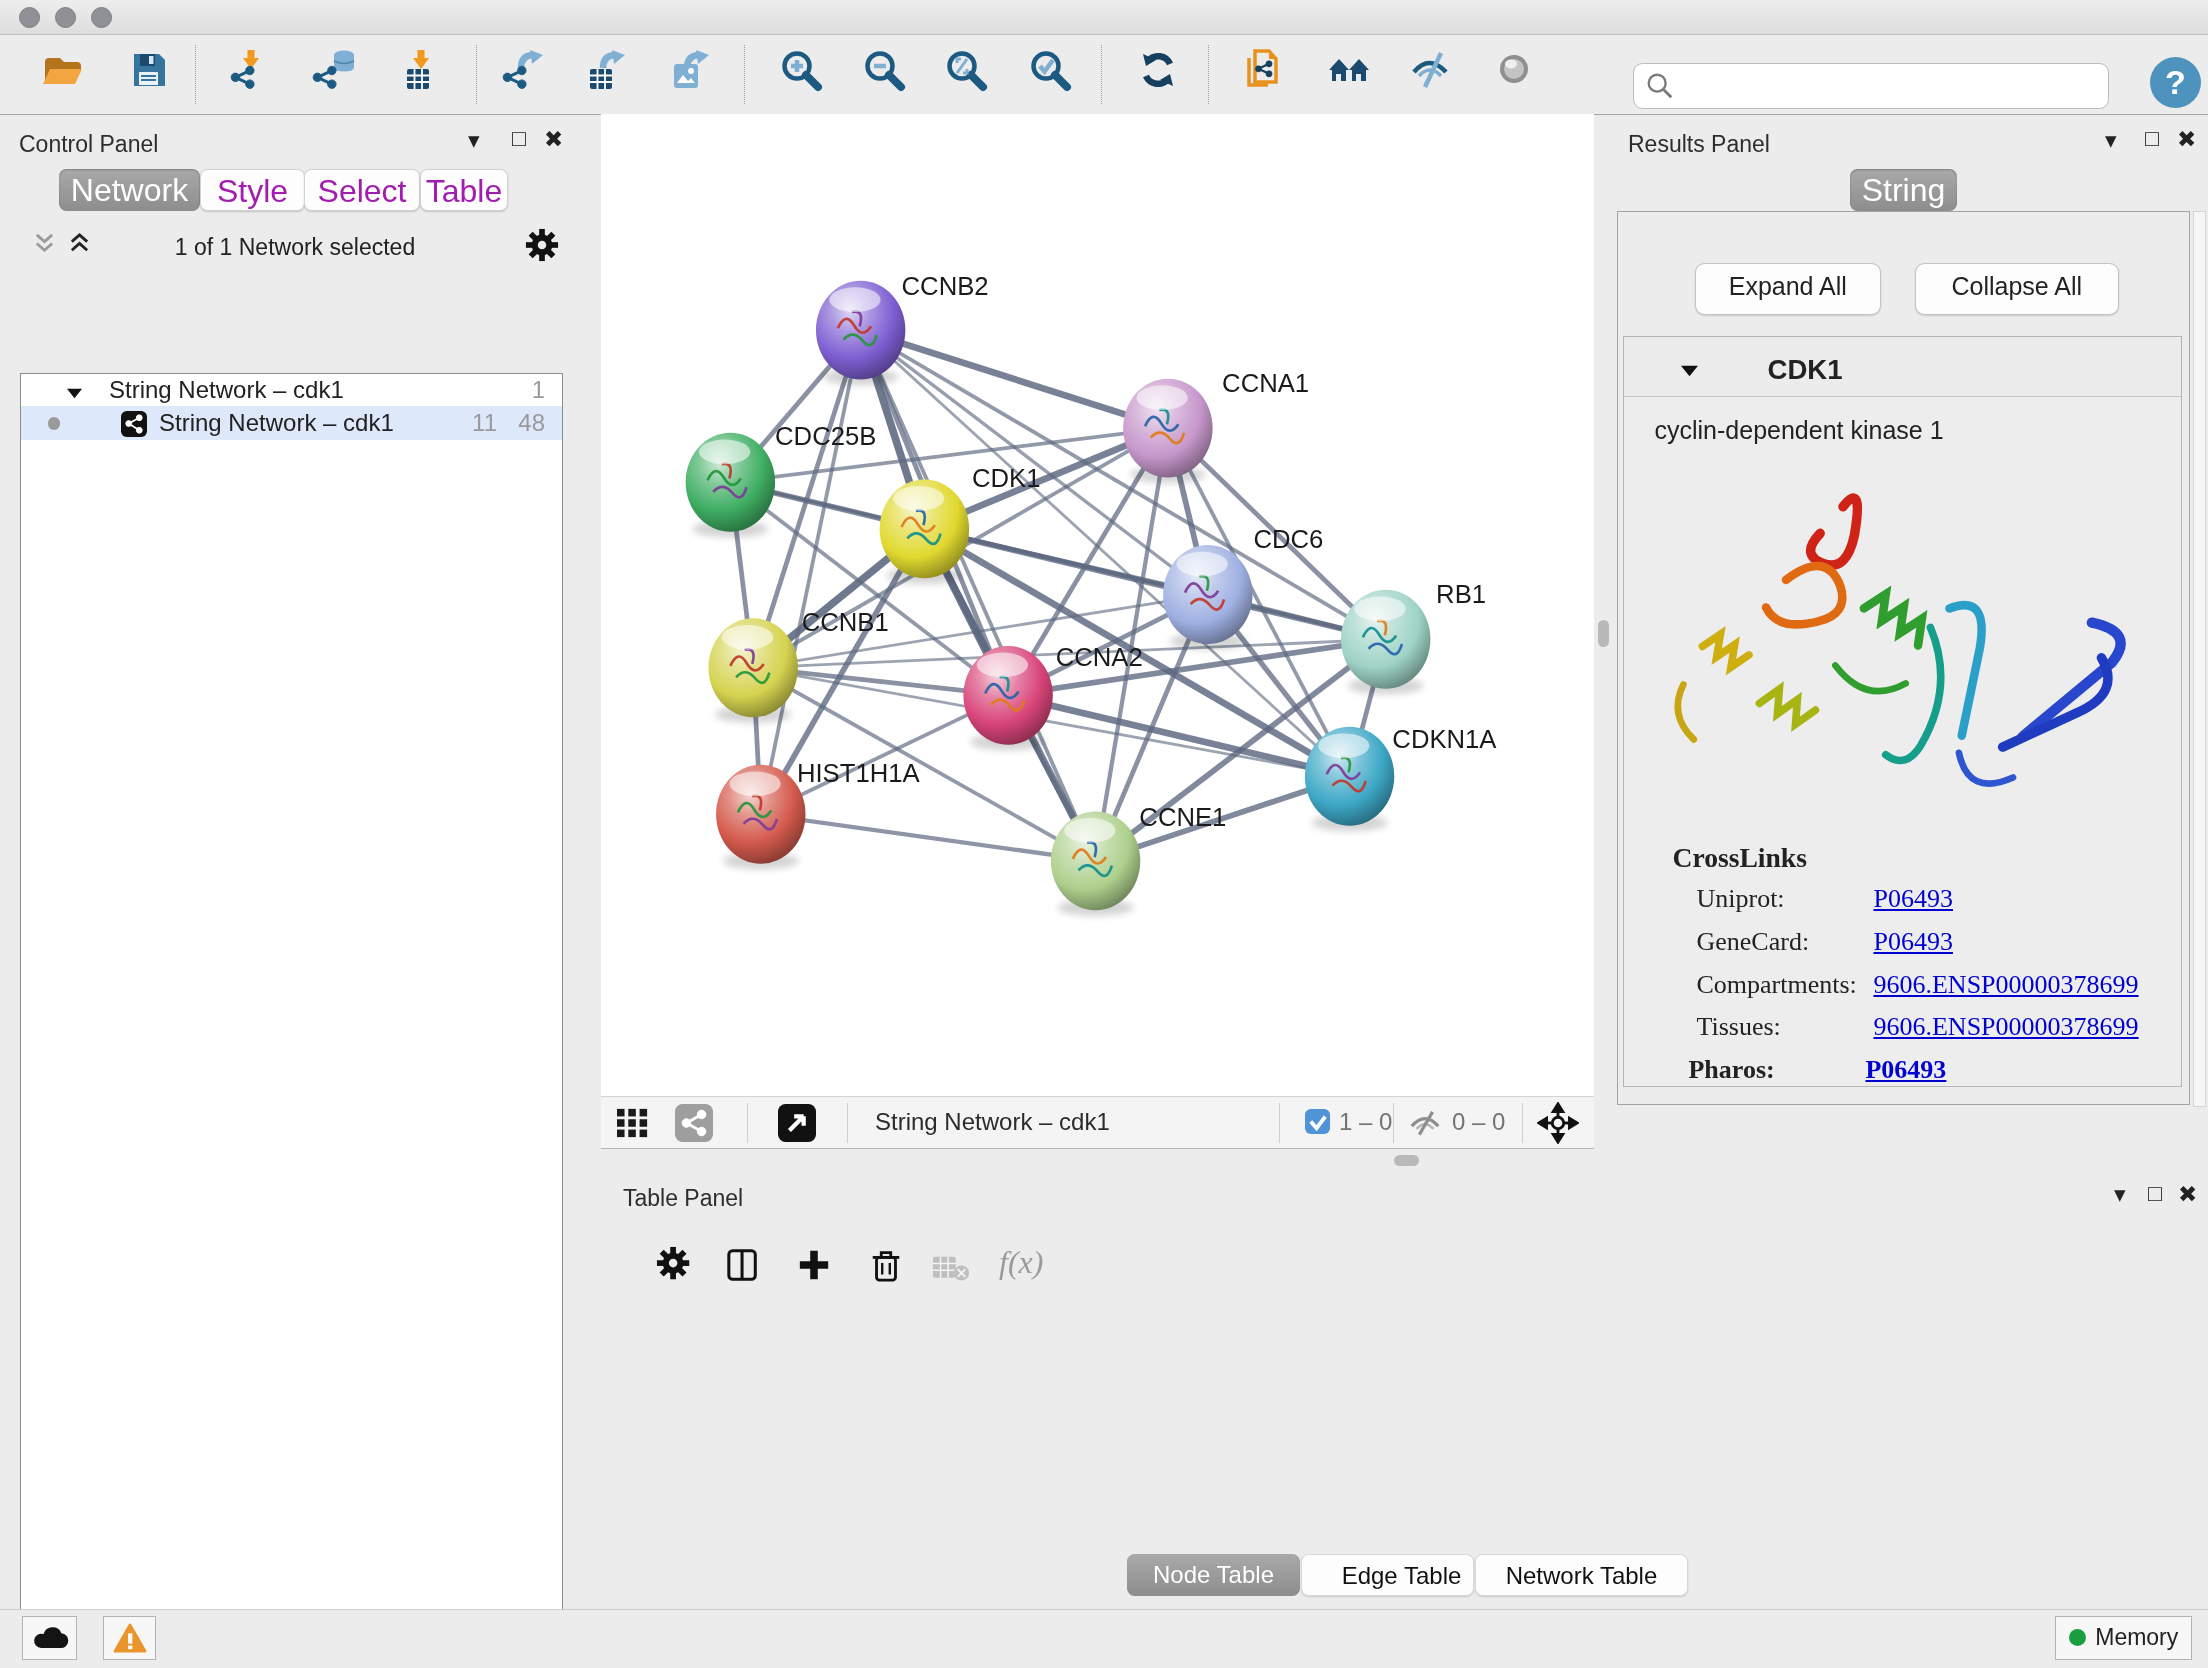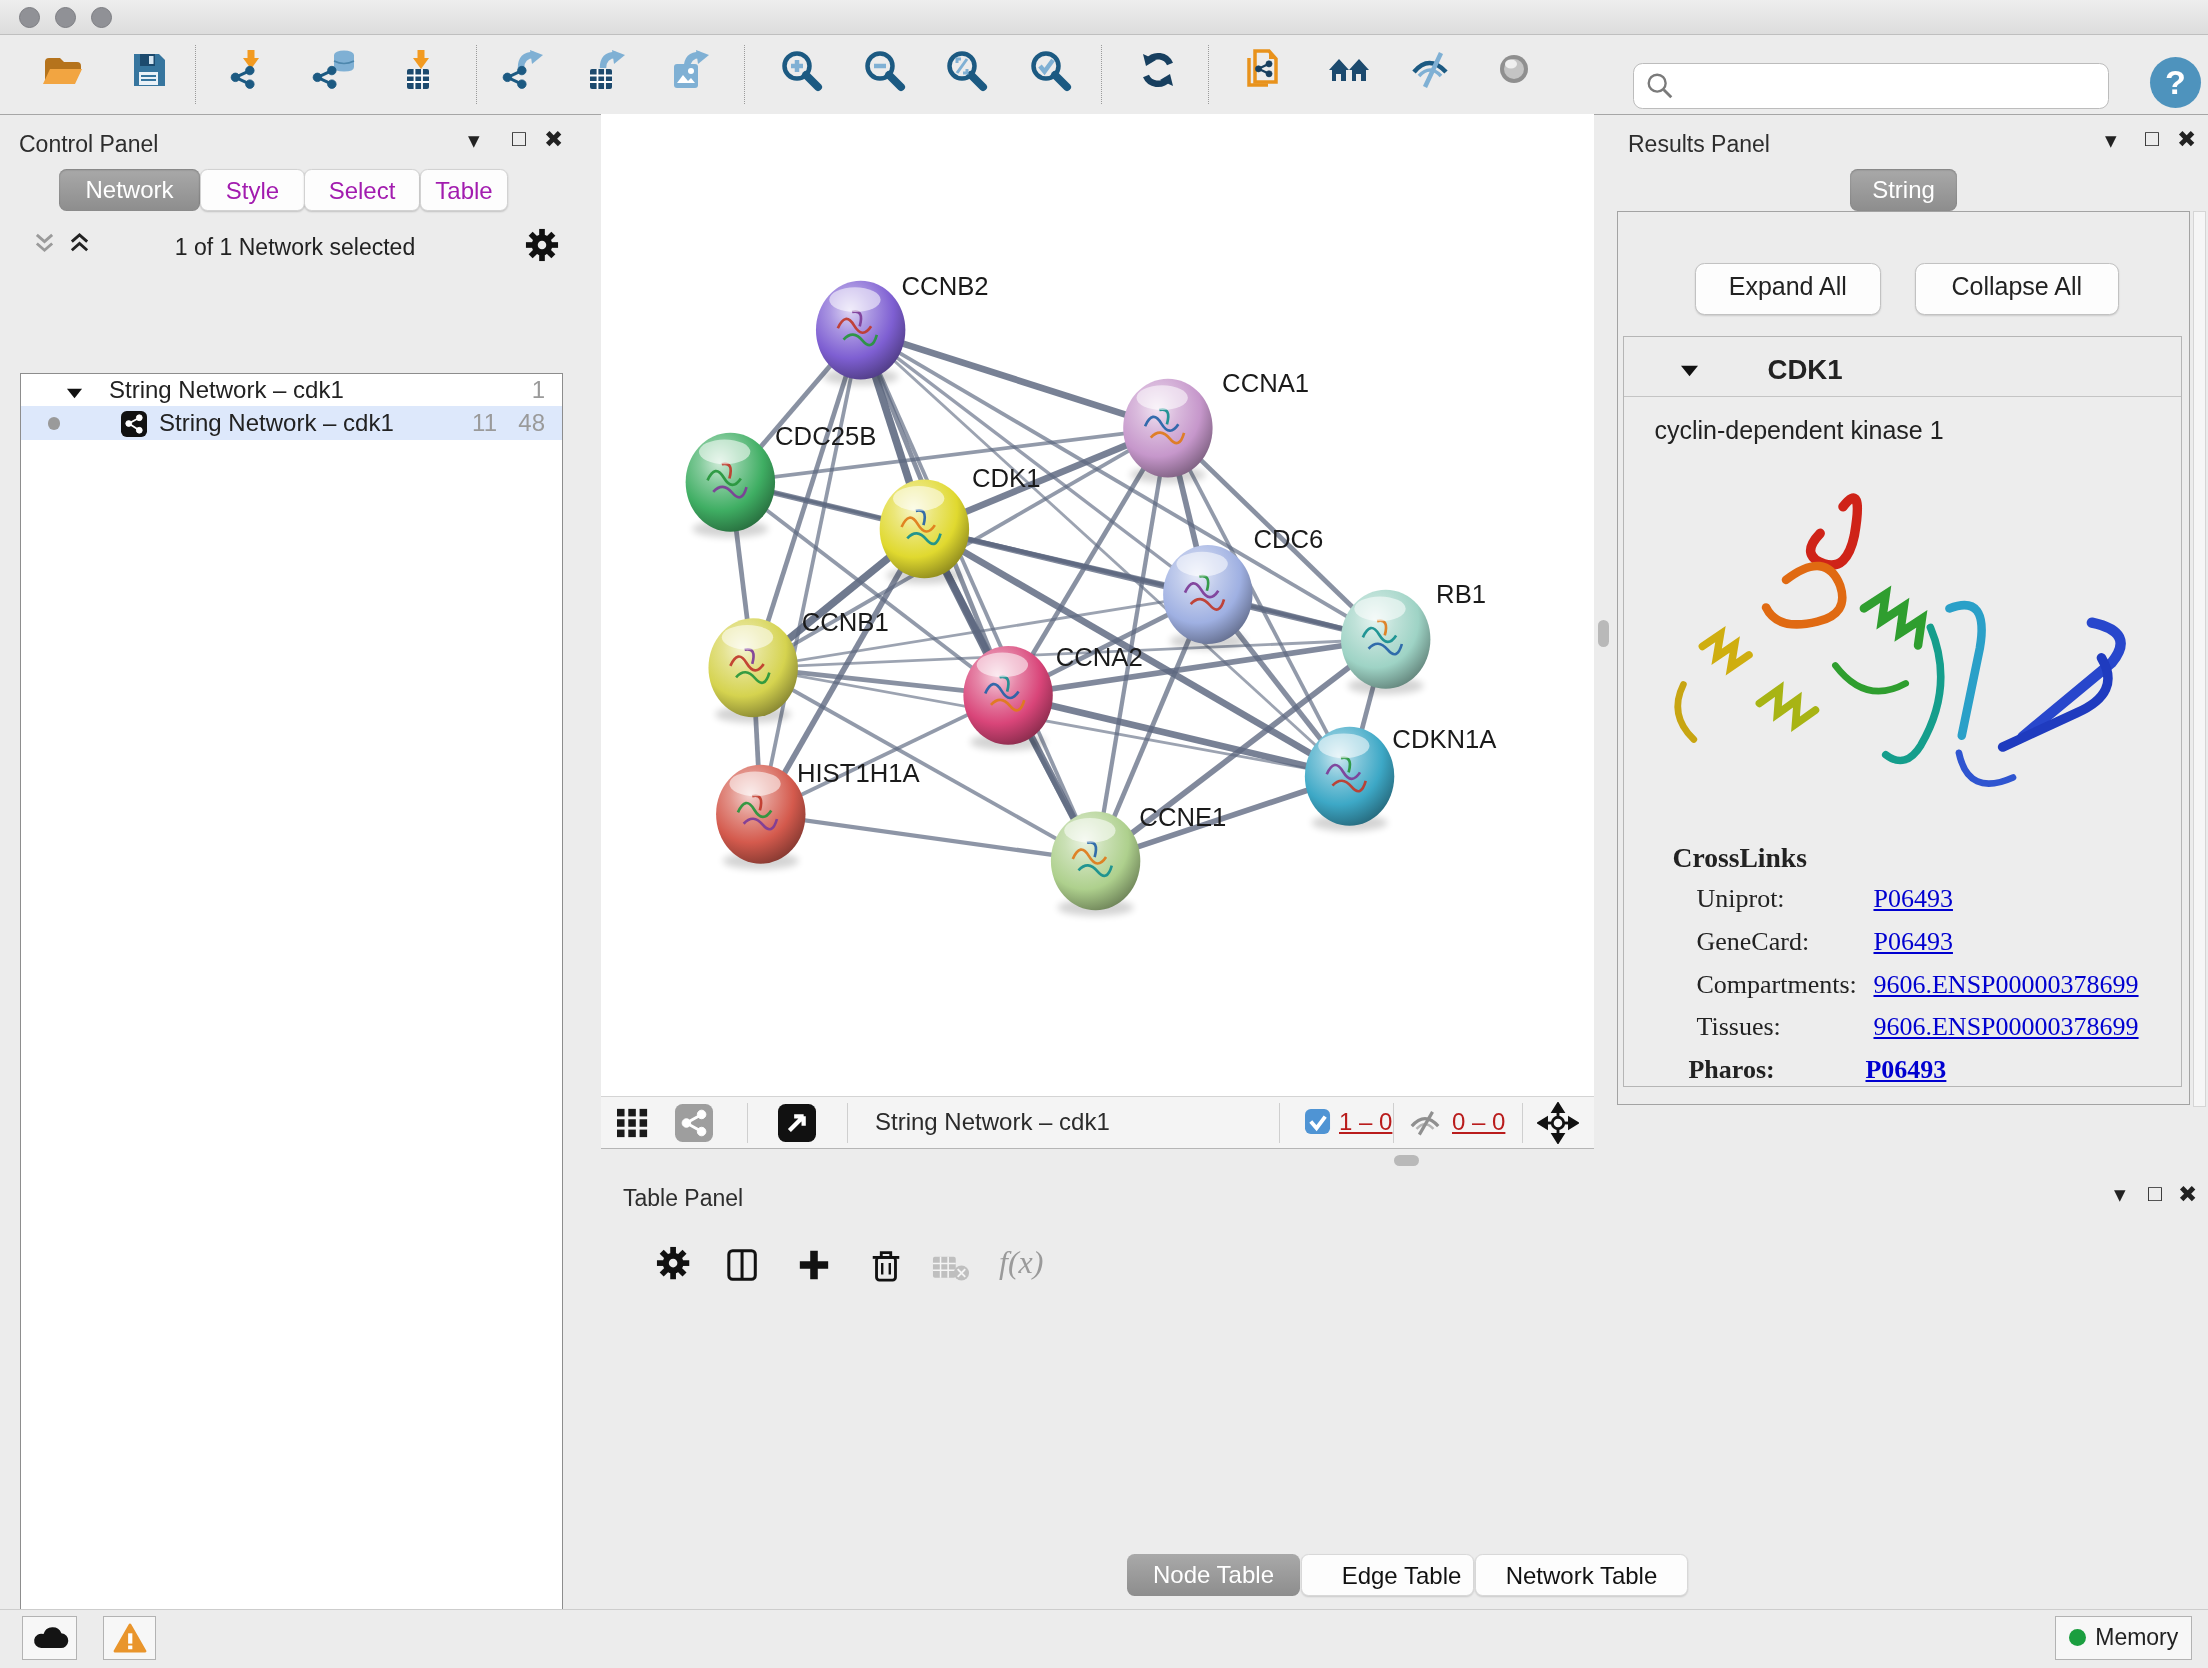--- a/index.html
+++ b/index.html
@@ -18,35 +18,35 @@
   #search-box{left:1633px;top:27.6px;width:474px;height:44px;background:#fff;border:1.9px solid #bcbcbc;
      border-radius:9.5px;display:flex;align-items:center;}
   #search-box input{border:none;outline:none;font-size:23px;flex:1;background:transparent;padding:0 7.6px;
      font-family:"Liberation Sans",sans-serif;}
   #help-btn{left:2150px;top:22px;width:51px;height:51px;border-radius:50%;background:#4e93bd;color:#fff;
      font-size:34px;font-weight:bold;text-align:center;line-height:51px;cursor:pointer;}
   
   .panel-title{font-size:23px;color:#2d2d2d;}
   .wicon{font-size:23px;color:#222;cursor:pointer;line-height:23px;}
   
-  .tab{position:absolute;height:42px;border-radius:7.6px;font-size:24px;text-align:center;line-height:42px;
+  .tab{position:absolute;height:42px;border-radius:7.6px;font-size:32px;text-align:center;line-height:42px;
        cursor:pointer;box-sizing:border-box;}
   .tab.off{background:#fdfdfd;border:1px solid #d2d2d2;box-shadow:0 1px 1.9px rgba(0,0,0,.18);color:#a21caf;}
   .tab.on{background:linear-gradient(#a9a9a9,#8d8d8d);color:#fff;box-shadow:inset 0 1px 1.9px rgba(0,0,0,.25);}
   #net-tree{left:20px;top:259px;width:543px;height:1313px;background:#fff;border:1.9px solid #8d8d8d;box-sizing:border-box;}
   .tree-row{position:relative;height:32px;font-size:24px;line-height:32px;}
   .tree-row .cnt{position:absolute;color:#9a9a9a;}
   #tree-row-child{background:#dde8fb;height:34px;line-height:34px;}
   
   #net-canvas{left:601px;top:114px;width:993px;height:982px;background:#fff;}
   #net-statusbar{left:601px;top:1096px;width:993px;height:51px;background:#f4f4f4;
      border-top:1px solid #d4d4d4;border-bottom:1px solid #b5b5b5;}
   .nsb-sep{position:absolute;top:5.7px;height:40px;border-left:1px solid #cfcfcf;}
   .nsb-txt{position:absolute;top:11.4px;font-size:24px;color:#2b2b2b;}
-  .nsb-cnt{color:#b91c1c;text-decoration:underline;}
+  .nsb-cnt{color:#737373;}
   
   #results-box{left:1617px;top:211px;width:573px;height:894px;border:1.9px solid #a3a3a3;background:#ececec;box-sizing:border-box;}
   .rbtn{position:absolute;top:51px;height:52px;background:#fdfdfd;border:1px solid #c2c2c2;border-radius:9.5px;
         font-size:25px;text-align:center;line-height:44px;box-shadow:0 1px 1.9px rgba(0,0,0,.15);cursor:pointer;box-sizing:border-box;}
   #cdk1-box{position:absolute;left:5.7px;top:124px;width:557px;height:749px;border:1px solid #b5b5b5;}
   .serif{font-family:"Liberation Serif","DejaVu Serif",serif;}
   .xl-row{position:absolute;font-size:26px;}
   .xl-row a{color:#0000d0;text-decoration:underline;cursor:pointer;}
   .btab{position:absolute;top:1554px;height:42px;font-size:24px;text-align:center;line-height:42px;cursor:pointer;
         box-sizing:border-box;}

